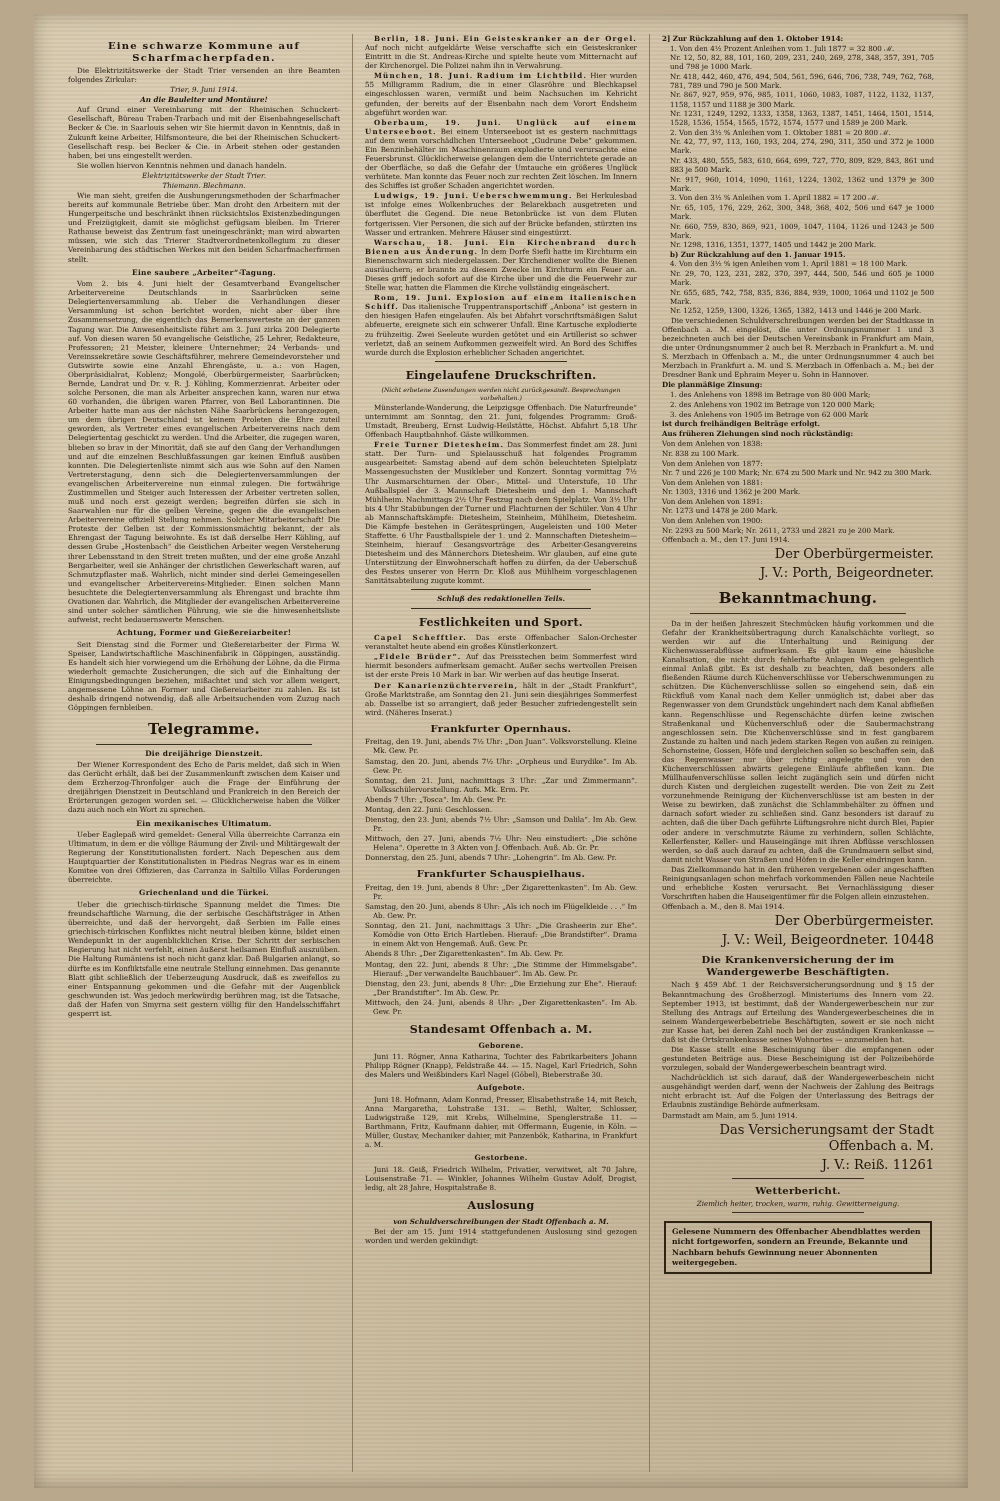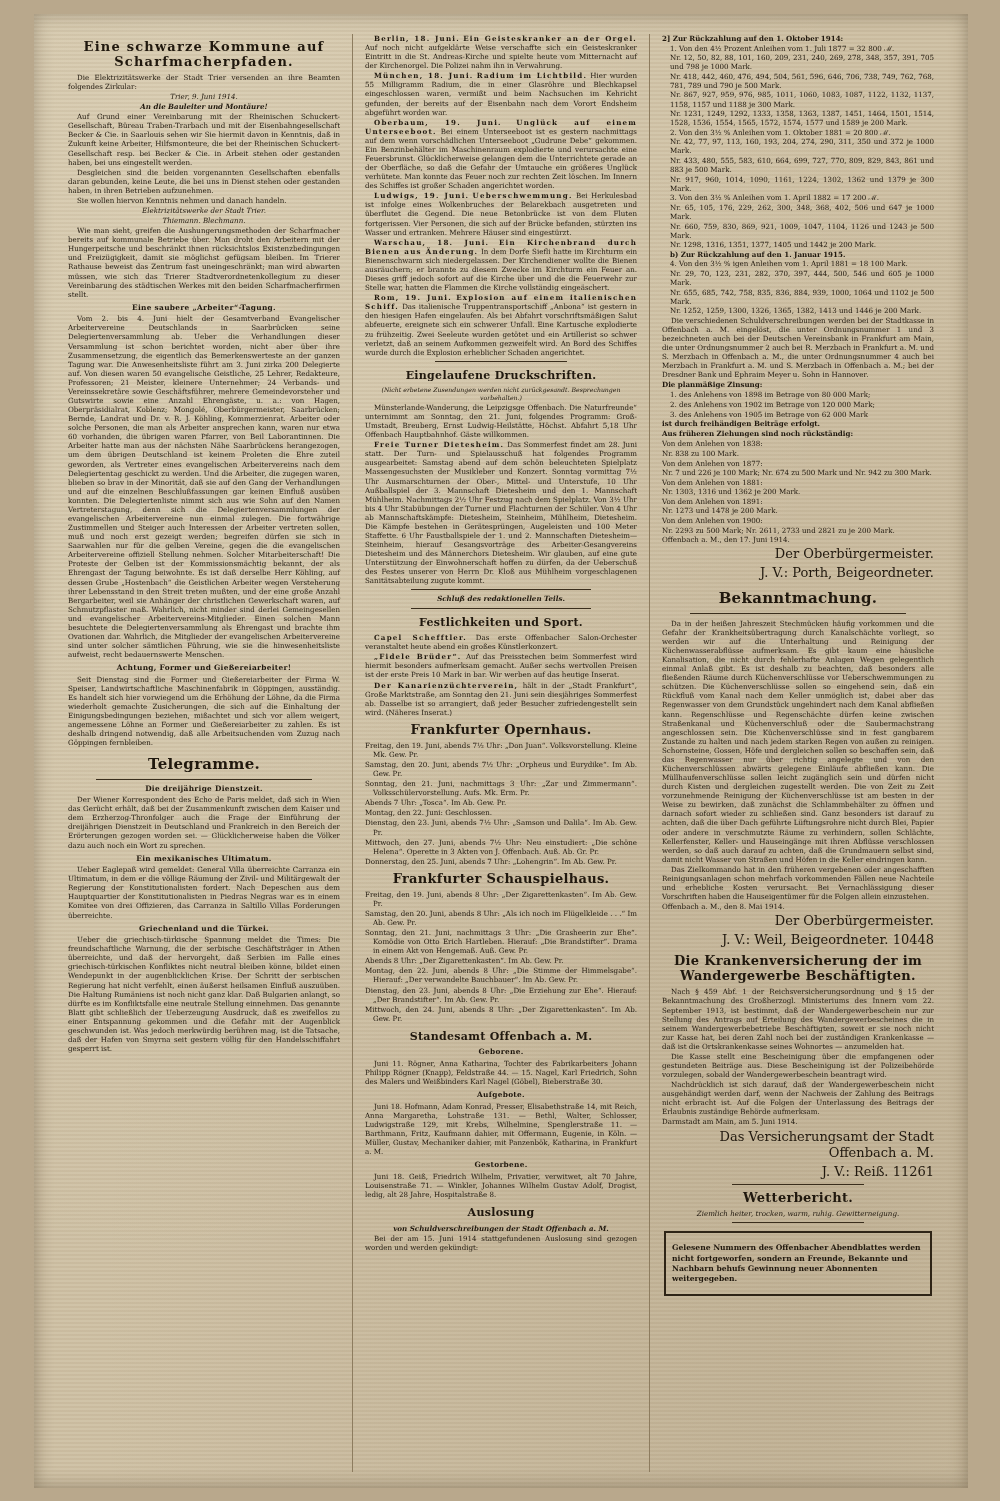--- a/index.html
+++ b/index.html
@@ -46,36 +46,36 @@
   p.noind{text-indent:0;}
   .hd{
     font-weight:bold;
     text-align:center;
     margin:6px 0 3px 0;
     letter-spacing:.3px;
     line-height:1.15;
   }
   .hd.big{font-size:15px;margin:9px 0 5px;}
   .hd.mid{font-size:11px;margin:8px 0 4px;}
-  .hd.sm{font-size:13px;margin:6px 0 3px;}
+  .hd.sm{font-size:10px;margin:6px 0 3px;}
   .hd.xs{font-size:7.4px;margin:5px 0 2px;}
   .run{font-weight:bold;}
   .sp{letter-spacing:1.2px;}
   .center{text-align:center;font-style:italic;}
   .right{text-align:left;}
   .rule{
     border:0;border-top:1px solid #3a2e1d;
     margin:5px 28px;
   }
   .rule.thin{margin:4px 46px;}
   .rule.short{margin:4px 70px;}
   .tiny{font-size:6.2px;line-height:1.25;}
   .boxed{
     border:2px solid #2e2416;
-    padding:10px 6px;
+    padding:4px 6px;
     margin:8px 2px 4px;
     font-weight:bold;
     font-size:7.6px;
     line-height:1.35;
     text-align:left;
   }
   .numlist p{text-indent:0;margin-bottom:.5px;}
   .sig{text-align:right;font-size:13px;margin-top:2px;}
   .hang{text-indent:-8px;padding-left:8px;}
 </style>
@@ -84,21 +84,20 @@
 
 <div id="sheet">
   <div id="cols">
 
     <div class="col">
       <div class="hd sm sp">Eine schwarze Kommune auf Scharfmacherpfaden.</div>
       <p>Die Elektrizitätswerke der Stadt Trier versenden an ihre Beamten folgendes Zirkular:</p>
       <p class="center noind">Trier, 9. Juni 1914.</p>
       <p class="center noind run">An die Bauleiter und Montäure!</p>
       <p>Auf Grund einer Vereinbarung mit der Rheinischen Schuckert-Gesellschaft, Büreau Traben-Trarbach und mit der Eisenbahngesellschaft Becker &amp; Cie. in Saarlouis sehen wir Sie hiermit davon in Kenntnis, daß in Zukunft keine Arbeiter, Hilfsmonteure, die bei der Rheinischen Schuckert-Gesellschaft resp. bei Becker &amp; Cie. in Arbeit stehen oder gestanden haben, bei uns eingestellt werden.</p>
-      <p>Desgleichen sind die beiden vorgenannten Gesellschaften ebenfalls daran gebunden, keine Leute, die bei uns in Dienst stehen oder gestanden haben, in ihren Betrieben aufzunehmen.</p>
       <p>Sie wollen hiervon Kenntnis nehmen und danach handeln.</p>
       <p class="center noind">Elektrizitätswerke der Stadt Trier.</p>
       <p class="center noind">Thiemann.   Blechmann.</p>
       <p>Wie man sieht, greifen die Aushungerungsmethoden der Scharfmacher bereits auf kommunale Betriebe über. Man droht den Arbeitern mit der Hungerpeitsche und beschränkt ihnen rücksichtslos Existenzbedingungen und Freizügigkeit, damit sie möglichst gefügsam bleiben. Im Trierer Rathause beweist das Zentrum fast uneingeschränkt; man wird abwarten müssen, wie sich das Trierer Stadtverordnetenkollegium zu dieser Vereinbarung des städtischen Werkes mit den beiden Scharfmacherfirmen stellt.</p>
 
       <div class="hd xs">Eine saubere „Arbeiter“-Tagung.</div>
       <p>Vom 2. bis 4. Juni hielt der Gesamtverband Evangelischer Arbeitervereine Deutschlands in Saarbrücken seine Delegiertenversammlung ab. Ueber die Verhandlungen dieser Versammlung ist schon berichtet worden, nicht aber über ihre Zusammensetzung, die eigentlich das Bemerkenswerteste an der ganzen Tagung war. Die Anwesenheitsliste führt am 3. Juni zirka 200 Delegierte auf. Von diesen waren 50 evangelische Geistliche, 25 Lehrer, Redakteure, Professoren; 21 Meister, kleinere Unternehmer; 24 Verbands- und Vereinssekretäre sowie Geschäftsführer, mehrere Gemeindevorsteher und Gutswirte sowie eine Anzahl Ehrengäste, u. a.: von Hagen, Oberpräsidialrat, Koblenz; Mongolé, Oberbürgermeister, Saarbrücken; Bernde, Landrat und Dr. v. R. J. Köhling, Kommerzienrat. Arbeiter oder solche Personen, die man als Arbeiter ansprechen kann, waren nur etwa 60 vorhanden, die übrigen waren Pfarrer, von Beil Laborantinnen. Die Arbeiter hatte man aus der nächsten Nähe Saarbrückens herangezogen, um dem übrigen Deutschland ist keinem Proleten die Ehre zuteil geworden, als Vertreter eines evangelischen Arbeitervereins nach dem Delegiertentag geschickt zu werden. Und die Arbeiter, die zugegen waren, blieben so brav in der Minorität, daß sie auf den Gang der Verhandlungen und auf die einzelnen Beschlußfassungen gar keinen Einfluß ausüben konnten. Die Delegiertenliste nimmt sich aus wie Sohn auf den Namen Vertreterstagung, denn sich die Delegiertenversammlungen der evangelischen Arbeitervereine nun einmal zulegen. Die fortwährige Zustimmellen und Steiger auch Interessen der Arbeiter vertreten sollen, muß und noch erst gezeigt werden; begreifen dürfen sie sich in Saarwahlen nur für die gelben Vereine, gegen die die evangelischen Arbeitervereine offiziell Stellung nehmen. Solcher Mitarbeiterschaft! Die Proteste der Gelben ist der Kommissionsmächtig bekannt, der als Ehrengast der Tagung beiwohnte. Es ist daß derselbe Herr Köhling, auf dessen Grube „Hostenbach“ die Geistlichen Arbeiter wegen Versteherung ihrer Lebensstand in den Streit treten mußten, und der eine große Anzahl Bergarbeiter, weil sie Anhänger der christlichen Gewerkschaft waren, auf Schmutzpflaster maß. Wahrlich, nicht minder sind derlei Gemeingesellen und evangelischer Arbeitervereins-Mitglieder. Einen solchen Mann besuchtete die Delegiertenversammlung als Ehrengast und brachte ihm Ovationen dar. Wahrlich, die Mitglieder der evangelischen Arbeitervereine sind unter solcher sämtlichen Führung, wie sie die hinwesenheitsliste aufweist, recht bedauernswerte Menschen.</p>
 
       <div class="hd xs">Achtung, Former und Gießereiarbeiter!</div>
       <p>Seit Dienstag sind die Former und Gießereiarbeiter der Firma W. Speiser, Landwirtschaftliche Maschinenfabrik in Göppingen, ausständig. Es handelt sich hier vorwiegend um die Erhöhung der Löhne, da die Firma wiederholt gemachte Zusicherungen, die sich auf die Einhaltung der Einigungsbedingungen beziehen, mißachtet und sich vor allem weigert, angemessene Löhne an Former und Gießereiarbeiter zu zahlen. Es ist deshalb dringend notwendig, daß alle Arbeitsuchenden vom Zuzug nach Göppingen fernbleiben.</p>

